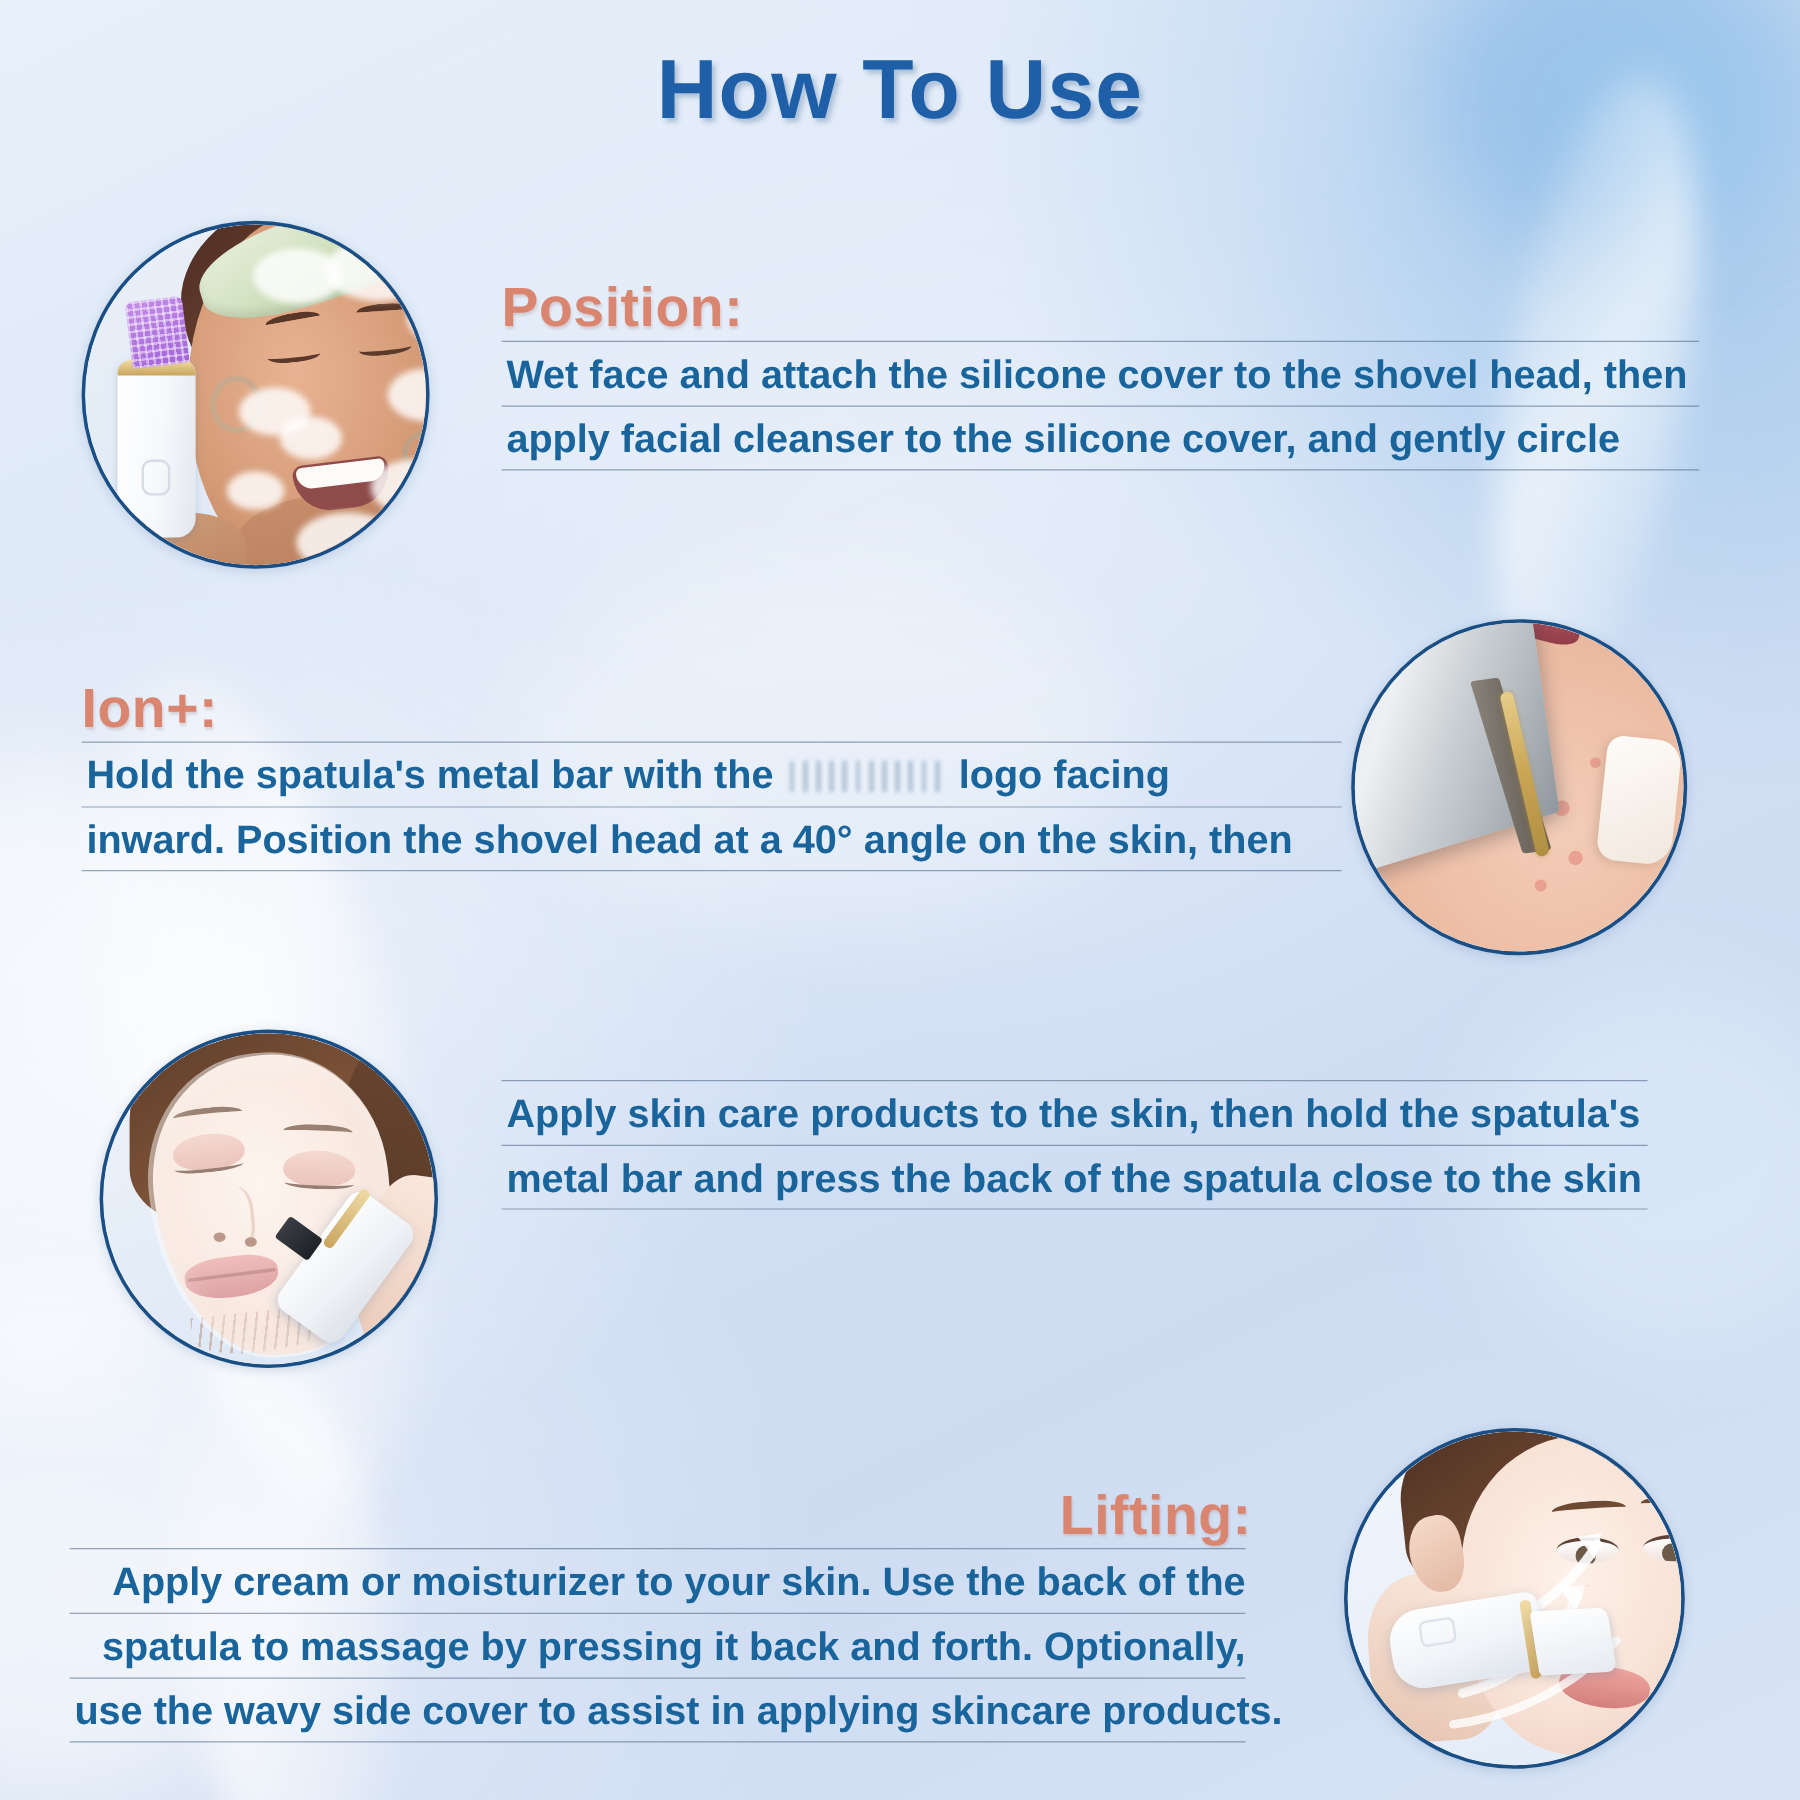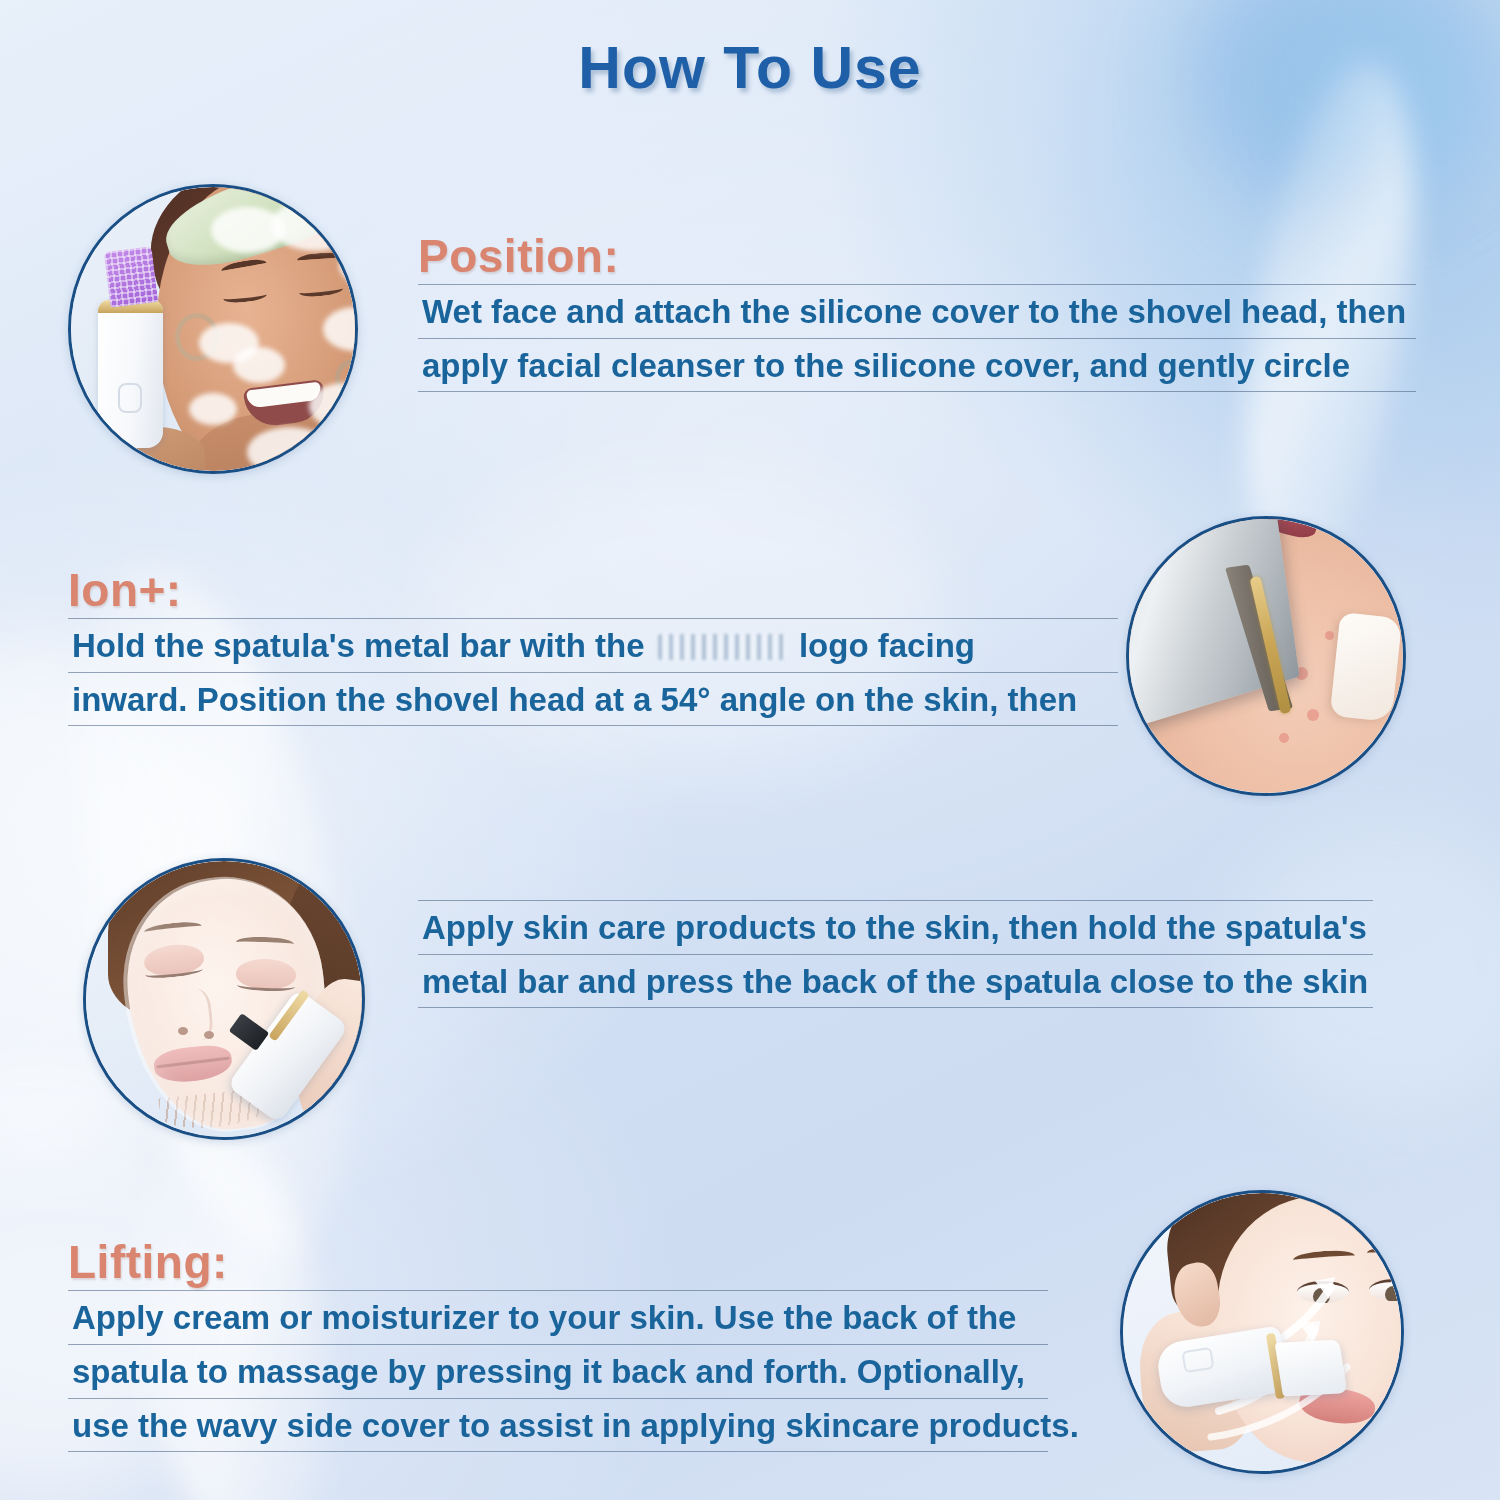--- a/index.html
+++ b/index.html
@@ -38,21 +38,21 @@
     background:linear-gradient(110deg, rgba(255,255,255,0) 0%, rgba(255,255,255,0.65) 50%, rgba(255,255,255,0) 100%);
   }
   .swoosh-a { width:240px; height:700px; left:95px;  top:560px;  transform:rotate(-12deg); border-radius:50%; }
   .swoosh-b { width:150px; height:520px; left:1255px; top:60px;  transform:rotate(9deg);  border-radius:50%; }
   .swoosh-c { width:180px; height:430px; left:145px; top:1130px; transform:rotate(-7deg); border-radius:50%; }
 
   
   #title {
     position:absolute; left:0; top:34px; width:1500px;
     text-align:center;
-    font-size:59px; font-weight:bold;
+    font-size:70px; font-weight:bold;
     letter-spacing:1px;
     color:#1f5fa8;
     text-shadow:3px 4px 4px rgba(90,125,165,0.40);
     white-space:nowrap;
   }
 
   
   .photo {
     position:absolute;
     border-radius:50%;
@@ -384,21 +384,21 @@
         rgba(110,140,170,0.55) 0 4px,
         rgba(238,243,250,0.85) 4px 11px);
     filter:blur(1.6px);
     opacity:0.85;
   }
 
   
   #block-cleaning  { left:418px; top:232px; width:1000px; }
   #block-ionplus   { left:68px;  top:566px; width:1055px; }
   #block-ionminus  { left:418px; top:896px; width:960px;  }
-  #block-lifting   { left:68px;  top:1238px; width:985px; }
+  #block-lifting   { left:58px;  top:1238px; width:985px;text-align:right; }
 
   #block-cleaning .line  { width:998px; }
   #block-ionplus  .line  { width:1050px; }
   #block-ionminus .line  { width:955px; }
   #block-lifting  .line  { width:980px; }
 </style>
 </head>
 <body>
 
 <div id="page">
@@ -476,21 +476,21 @@
   </div>
 
   <div class="block" id="block-ionplus">
     <div class="heading">Ion+:</div>
     <div class="lines">
       <div class="line">
         <span>Hold the spatula's metal bar with the</span>
         <span class="logo-blur"></span>
         <span>logo facing</span>
       </div>
-      <div class="line">inward. Position the shovel head at a 54° angle on the skin, then</div>
+      <div class="line">inward. Position the shovel head at a 40° angle on the skin, then</div>
     </div>
   </div>
 
   <div class="photo" id="photo-ionminus">
     <div class="photo-inner">
       <div class="bg"></div>
       <div class="c3-hair"></div>
       <div class="c3-hair-r"></div>
       <div class="c3-face"></div>
 

